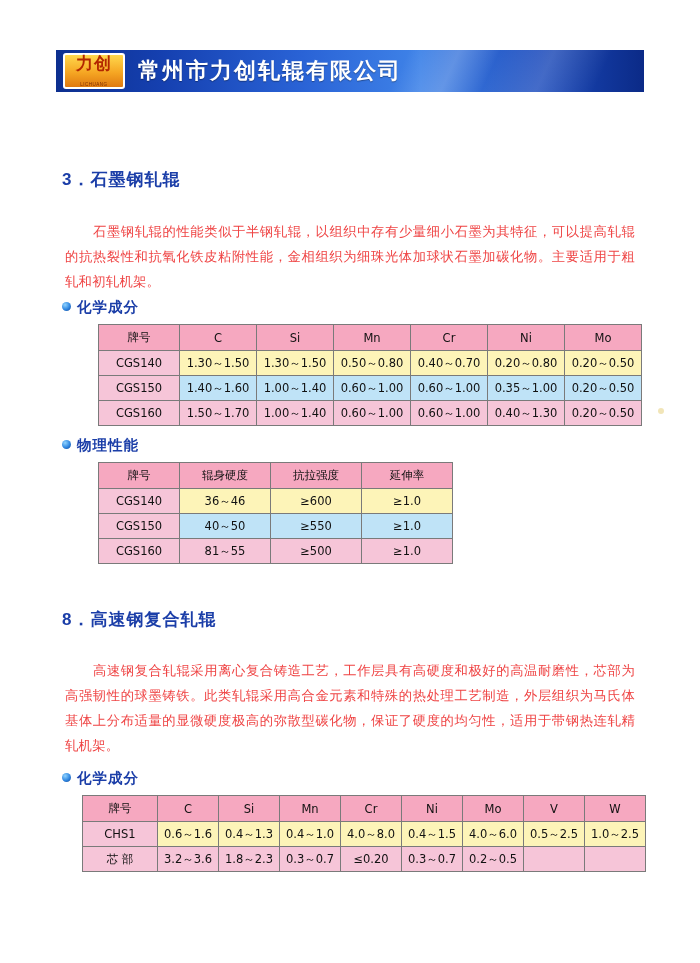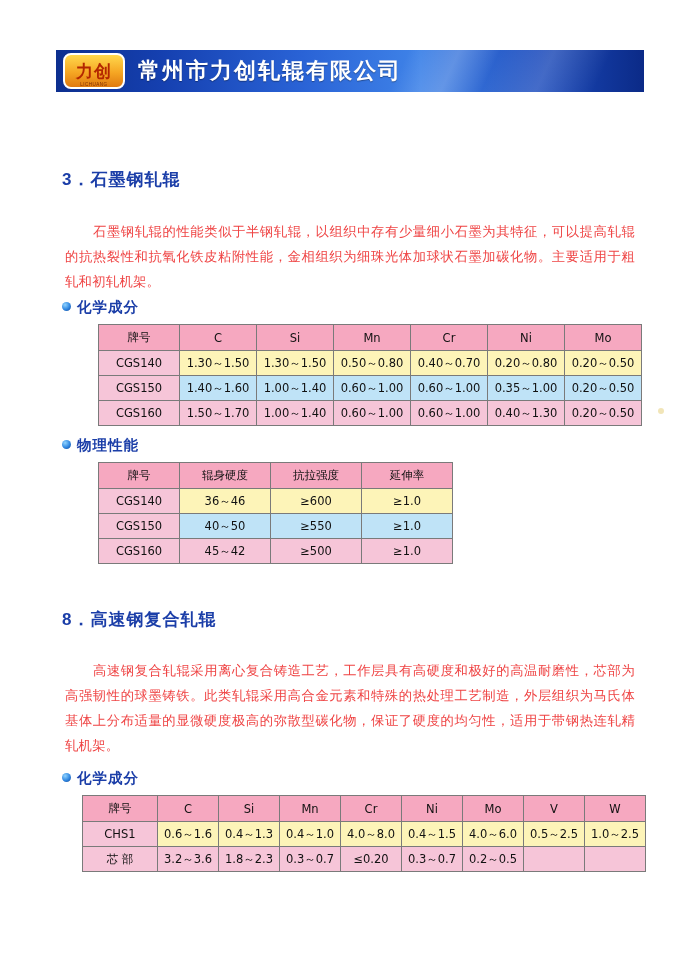--- a/index.html
+++ b/index.html
@@ -35,25 +35,25 @@
     pointer-events: none;
   }
   .logo-box {
     position: absolute;
     left: 7px;
     top: 3px;
     width: 62px;
     height: 36px;
     background: linear-gradient(180deg,#ffd84d 0%, #f5a623 55%, #e07a10 100%);
     border: 2px solid #ffffff;
-    border-radius: 8px;
+    border-radius: 3px;
     box-sizing: border-box;
     display: flex;
     align-items: center;
-    justify-content: flex-end;
+    justify-content: space-between;
     flex-direction: column;
     z-index: 3;
   }
   .logo-text {
     font-family: "DejaVu Sans", sans-serif;
     font-size: 17px;
     font-weight: bold;
     color: #b32600;
     letter-spacing: 1px;
     line-height: 1;
@@ -267,21 +267,21 @@
         <td>≥1.0</td>
       </tr>
       <tr class="row-b">
         <td class="rowhead">CGS150</td>
         <td>40～50</td>
         <td>≥550</td>
         <td>≥1.0</td>
       </tr>
       <tr class="row-c">
         <td class="rowhead">CGS160</td>
-        <td>45～42</td>
+        <td>81～55</td>
         <td>≥500</td>
         <td>≥1.0</td>
       </tr>
     </tbody>
   </table>
 
   <h2 class="section-title sec2-title">8．高速钢复合轧辊</h2>
   <p class="para sec2-para">高速钢复合轧辊采用离心复合铸造工艺，工作层具有高硬度和极好的高温耐磨性，芯部为高强韧性的球墨铸铁。此类轧辊采用高合金元素和特殊的热处理工艺制造，外层组织为马氏体基体上分布适量的显微硬度极高的弥散型碳化物，保证了硬度的均匀性，适用于带钢热连轧精轧机架。</p>
 
   <div class="sub-title st-chem2">

